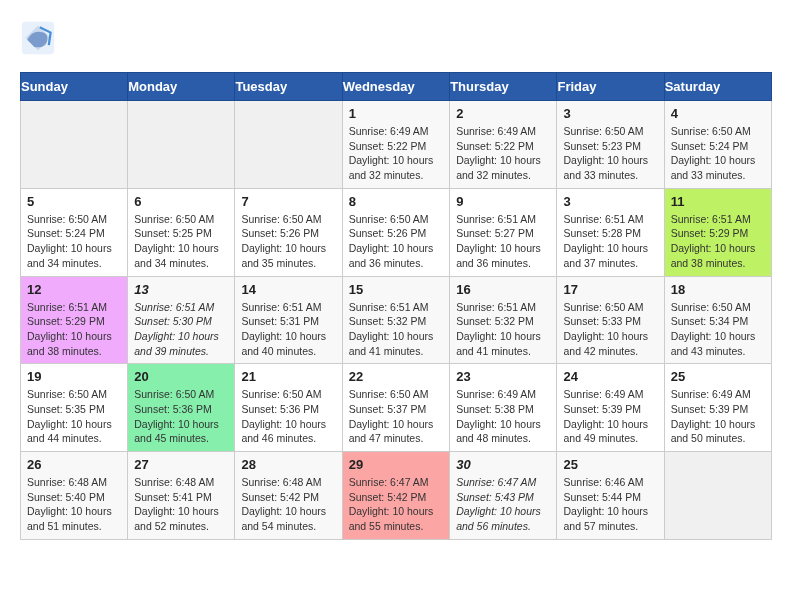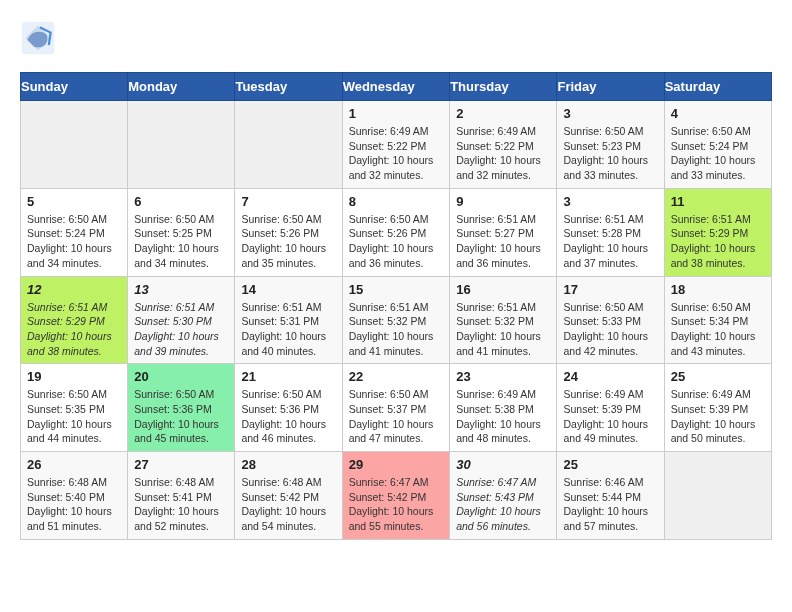--- a/index.html
+++ b/index.html
@@ -199,21 +199,21 @@
         </td>
         <td style="background: #bef264;">
           <div class="day-number">11</div>
           <div class="day-info" style="white-space: pre-line;">Sunrise: 6:51 AM
 Sunset: 5:29 PM
 Daylight: 10 hours
 and 38 minutes.</div>
         </td>
       </tr>
       <tr>
-        <td style="background: #bef264; font-style: italic;">
+        <td style="background: #f0abfc;">
           <div class="day-number">12</div>
           <div class="day-info" style="white-space: pre-line;">Sunrise: 6:51 AM
 Sunset: 5:29 PM
 Daylight: 10 hours
 and 38 minutes.</div>
         </td>
         <td style="background: rgb(248, 248, 248); font-style: italic;">
           <div class="day-number">13</div>
           <div class="day-info" style="white-space: pre-line;">Sunrise: 6:51 AM
 Sunset: 5:30 PM

